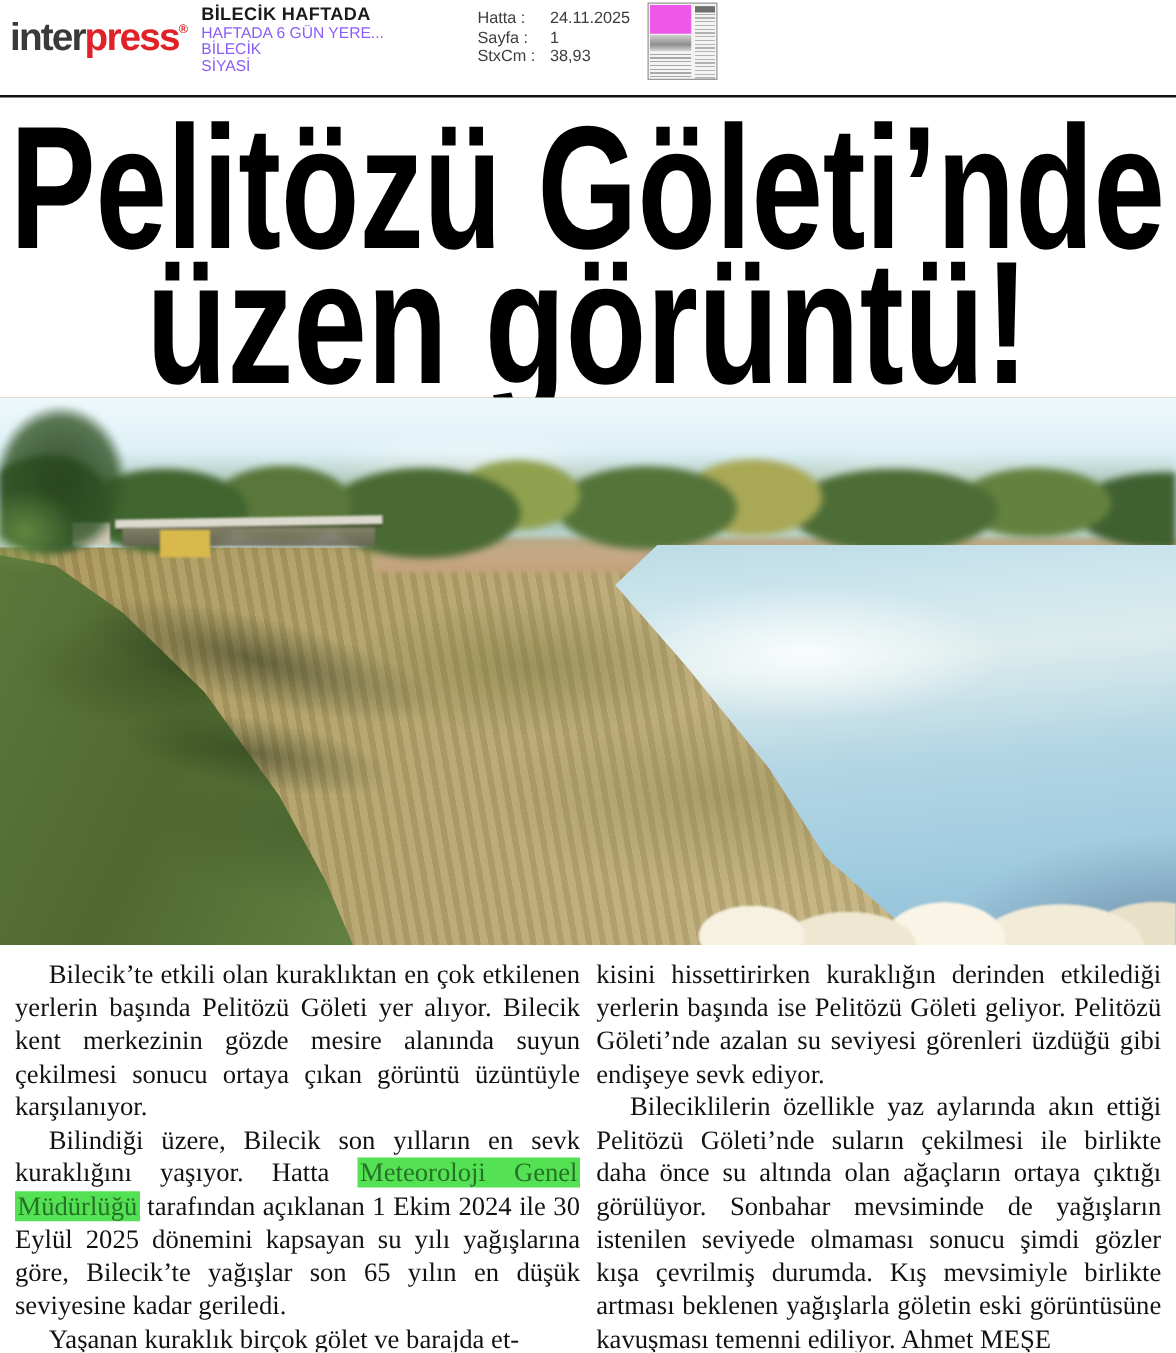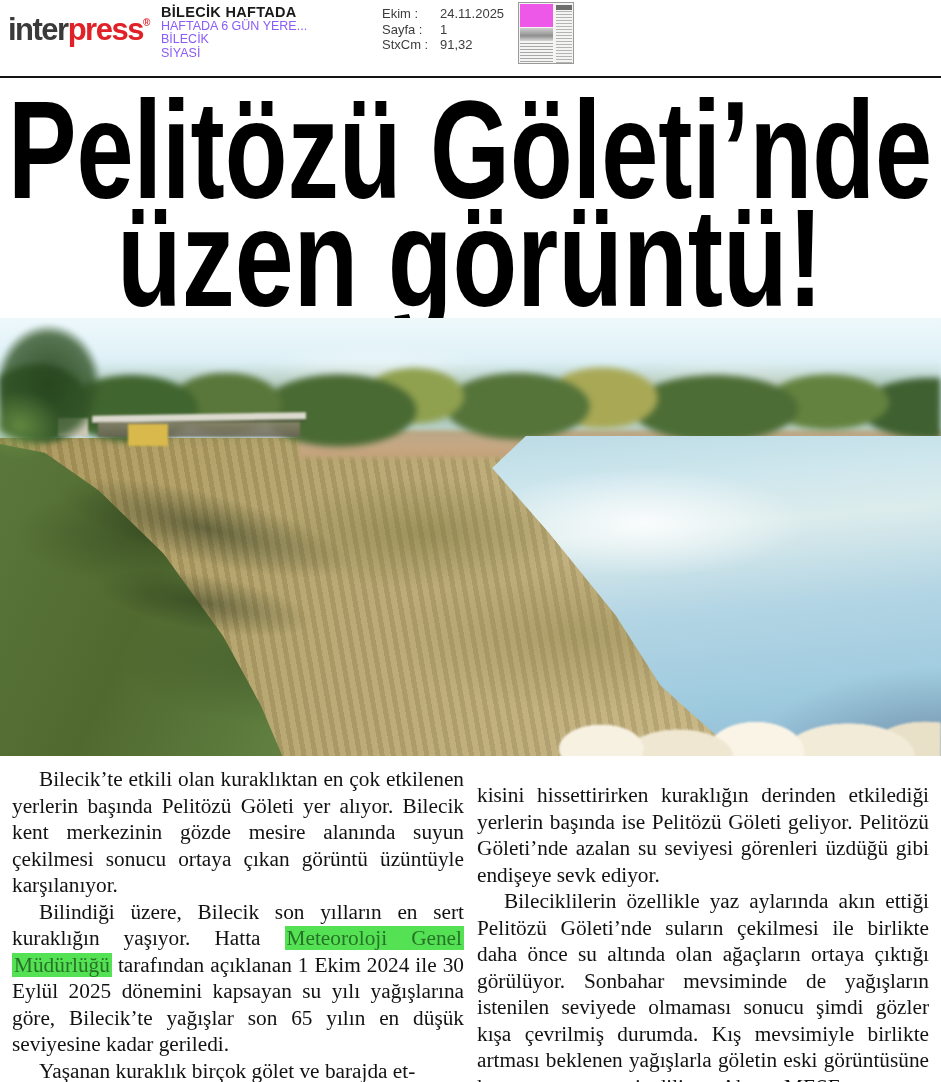--- a/index.html
+++ b/index.html
@@ -102,21 +102,21 @@
       radial-gradient(80px 50px at 52% 85%, #faf4e6 0 60%, transparent 61%),
       radial-gradient(110px 55px at 76% 92%, #f2ebd8 0 60%, transparent 61%),
       radial-gradient(90px 45px at 96% 80%, #e9e0c8 0 60%, transparent 61%); }
 
   
   .columns { position:absolute; top:766px; left:0; width:941px; height:316px;
     padding:0 12px; box-sizing:border-box; display:flex; gap:13px; overflow:hidden; }
   .col { flex:1 1 0; overflow:hidden; }
   .col p { margin:0; font-family:"Liberation Serif", serif; font-size:21.3px; line-height:26.55px;
     color:#121212; text-align:justify; text-justify:inter-word; text-indent:27px; }
-  .col p.cont { text-indent:0;margin-top:16px; }
+  .col p.cont { text-indent:0; }
   .hl { background:#54e254; color:#267226; padding:0 2px;
     -webkit-box-decoration-break:clone; box-decoration-break:clone; }
   .byline { font-weight:normal; }
 </style>
 </head>
 <body>
 
 <div class="page">
 
   <div class="clip-header">
@@ -124,30 +124,30 @@
       <span class="p1">inter</span><span class="p2">press</span><span class="mark">®</span>
     </div>
     <div class="pub">
       <div class="pub-name">BİLECİK HAFTADA</div>
       <div class="pub-line">HAFTADA 6 GÜN YERE...</div>
       <div class="pub-line">BİLECİK</div>
       <div class="pub-line">SİYASİ</div>
     </div>
     <div class="meta">
       <div class="meta-row">
-        <span class="meta-label">Ekim :</span>
+        <span class="meta-label">Hatta :</span>
         <span class="meta-value">24.11.2025</span>
       </div>
       <div class="meta-row">
         <span class="meta-label">Sayfa :</span>
         <span class="meta-value">1</span>
       </div>
       <div class="meta-row">
         <span class="meta-label">StxCm :</span>
-        <span class="meta-value">91,32</span>
+        <span class="meta-value">38,93</span>
       </div>
     </div>
     <div class="thumb">
       <span class="thumb-magenta"></span>
       <span class="thumb-photo"></span>
       <span class="thumb-text-a"></span>
       <span class="thumb-col"></span>
       <span class="thumb-head"></span>
     </div>
   </div>
@@ -174,21 +174,21 @@
     <div class="grass"></div>
     <div class="grass-shadow1"></div>
     <div class="grass-shadow2"></div>
     <div class="tree-overhang"></div>
     <div class="rocks"></div>
   </div>
 
   <div class="columns">
     <div class="col">
       <p>Bilecik’te etkili olan kuraklıktan en çok etkilenen yerlerin başında Pelitözü Göleti yer alıyor. Bilecik kent merkezinin gözde mesire alanında suyun çekilmesi sonucu ortaya çıkan görüntü üzüntüyle karşılanıyor.</p>
-      <p><span>Bilindiği üzere, Bilecik son yılların en sert kuraklığın yaşıyor. Hatta </span><span class="hl">Meteoroloji Genel Müdürlüğü</span><span> tarafından açıklanan 1 Ekim 2024 ile 30 Eylül 2025 dönemini kapsayan su yılı yağışlarına göre, Bilecik’te yağışlar son 65 yılın en düşük seviyesine kadar geriledi.</span></p>
+      <p><span>Bilindiği üzere, Bilecik son yılların en sevk kuraklığını yaşıyor. Hatta </span><span class="hl">Meteoroloji Genel Müdürlüğü</span><span> tarafından açıklanan 1 Ekim 2024 ile 30 Eylül 2025 dönemini kapsayan su yılı yağışlarına göre, Bilecik’te yağışlar son 65 yılın en düşük seviyesine kadar geriledi.</span></p>
       <p>Yaşanan kuraklık birçok gölet ve barajda et-</p>
     </div>
     <div class="col">
       <p class="cont">kisini hissettirirken kuraklığın derinden etkilediği yerlerin başında ise Pelitözü Göleti geliyor. Pelitözü Göleti’nde azalan su seviyesi görenleri üzdüğü gibi endişeye sevk ediyor.</p>
       <p><span>Bileciklilerin özellikle yaz aylarında akın ettiği Pelitözü Göleti’nde suların çekilmesi ile birlikte daha önce su altında olan ağaçların ortaya çıktığı görülüyor. Sonbahar mevsiminde de yağışların istenilen seviyede olmaması sonucu şimdi gözler kışa çevrilmiş durumda. Kış mevsimiyle birlikte artması beklenen yağışlarla göletin eski görüntüsüne kavuşması temenni ediliyor. </span><span class="byline">Ahmet MEŞE</span></p>
     </div>
   </div>
 
 </div>
 

